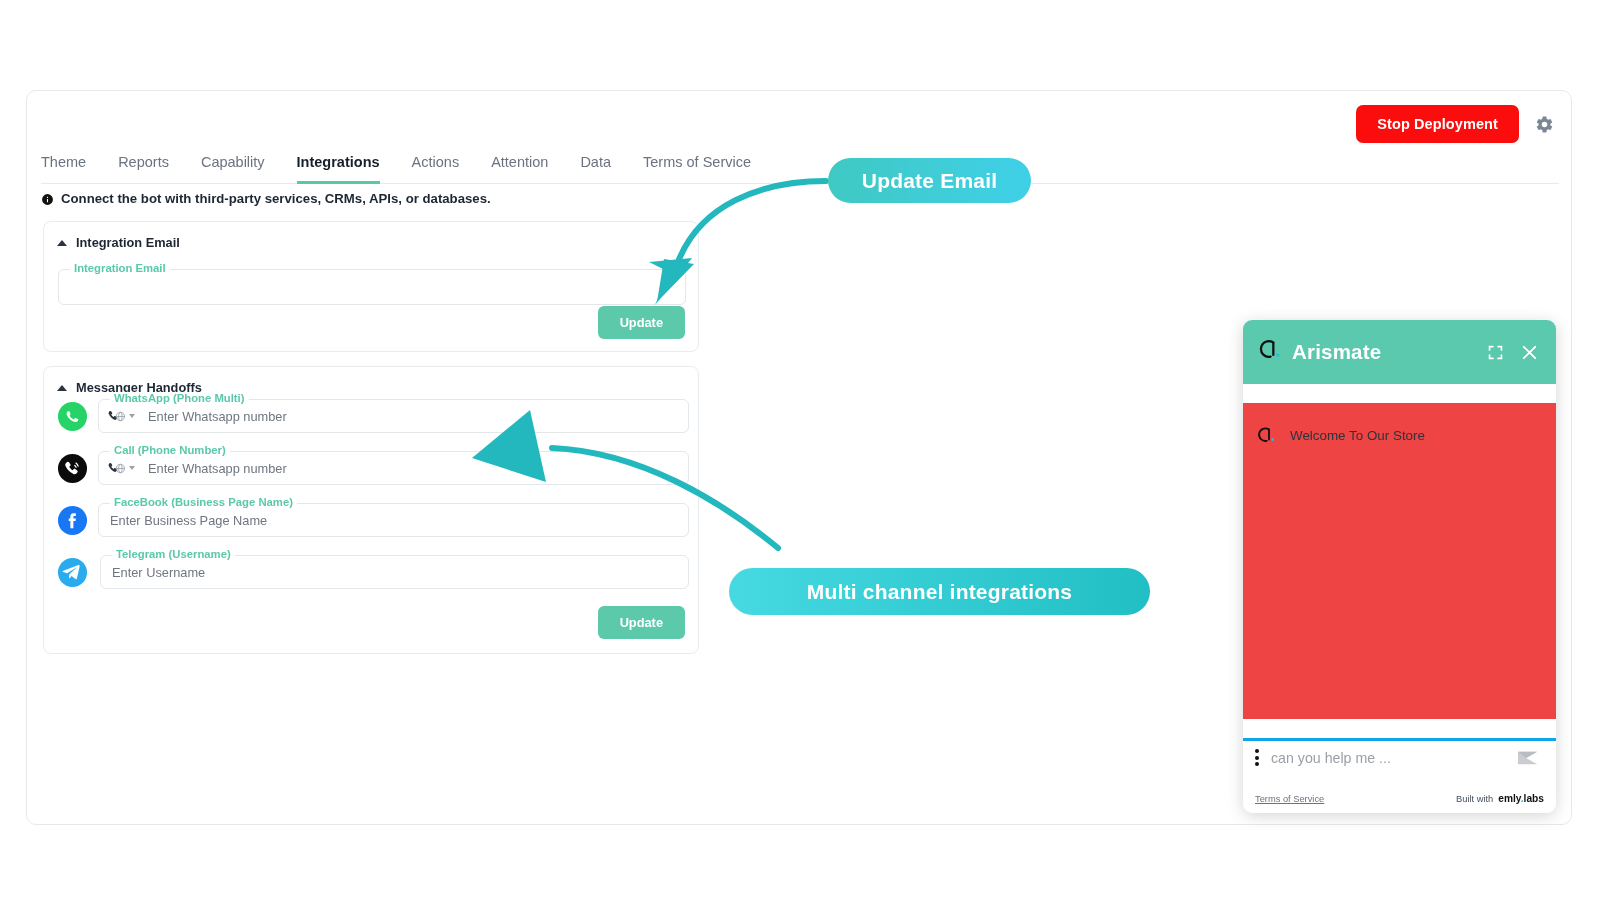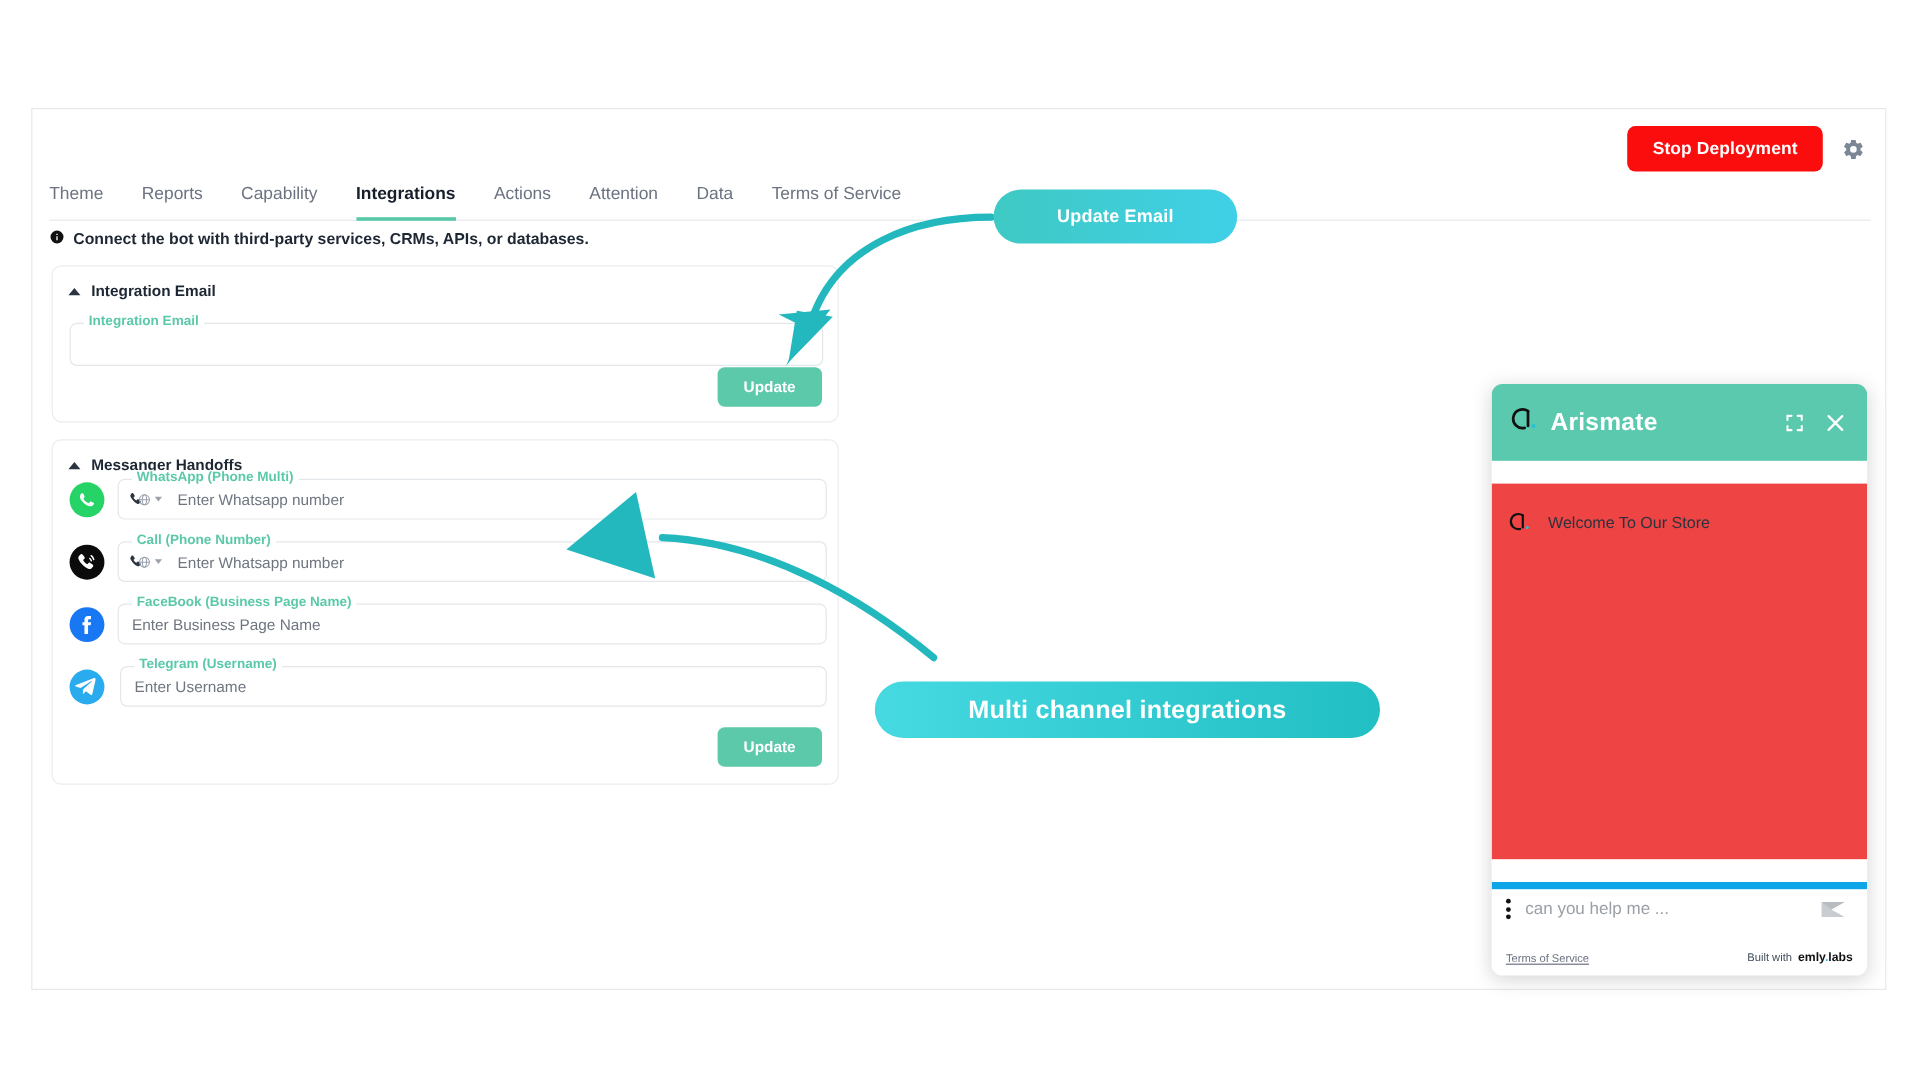--- a/index.html
+++ b/index.html
@@ -11,21 +11,21 @@
   }
   #root { position: relative; width: 1600px; height: 900px; background:#fff; }
 
   
   .app-card {
     position: absolute;
     left: 26px; top: 90px;
     width: 1546px; height: 735px;
     background: #ffffff;
     border: 1px solid #e6e9ec;
-    border-radius: 0;
+    border-radius: 10px;
   }
 
   
   .app-header {
     position: absolute; right: 14px; top: 14px;
     display: flex; align-items: center; gap: 12px;
   }
   .stop-btn {
     background: #fb0d0d;
     color: #fff;
@@ -64,21 +64,21 @@
   }
   .tab.active {
     color: #17202a;
     font-weight: bold;
     border-bottom-color: #57c9a8;
   }
 
   
   .info-line {
     position: absolute; left: 14px; top: 100px;
-    display: flex; align-items: flex-start; gap: 7px;
+    display: flex; align-items: flex-end; gap: 7px;
     font-size: 13.2px; font-weight: bold; color: #1d2733;
   }
   .info-icon {
     width: 13px; height: 13px; flex: 0 0 13px;
     display: inline-flex; align-items:center; justify-content:center;
   }
 
   
   .panel {
     position: absolute;
@@ -182,21 +182,21 @@
     border-radius: 28px;
     color: #fff;
     font-weight: bold;
     display: flex; align-items: center; justify-content: center;
     white-space: nowrap;
     letter-spacing: .2px;
   }
   #callout-email {
     left: 828px; top: 158px;
     width: 203px; height: 45px;
-    font-size: 15px;
+    font-size: 21px;
     background: linear-gradient(90deg, #3fc9c3 0%, #3fd0e8 100%);
   }
   #callout-multi {
     left: 729px; top: 568px;
     width: 421px; height: 47px;
     font-size: 21px;
     background: linear-gradient(90deg, #46d9e2 0%, #21bfc4 100%);
   }
   .arrow-svg { position: absolute; left: 0; top: 0; pointer-events: none; }
 
@@ -231,21 +231,21 @@
     padding: 0 3px;
   }
   .chat-body { flex: 1; background: #ef4444; position: relative; padding: 22px 16px 0 12px; }
   .bot-msg { display: flex; align-items: flex-start; gap: 14px; }
   .bot-text { font-size: 13.4px; color: #2c333d; padding-top: 3px; }
 
   .chat-input-row {
     display: flex; align-items: center;
     padding: 6px 12px 6px 10px;
     gap: 10px;
-    border-top: 6px solid #0ea5e9;
+    border-top: 3px solid #0ea5e9;
   }
   .kebab { display: flex; flex-direction: column; gap: 2.5px; cursor: pointer; padding: 2px; }
   .kebab i { width: 4px; height: 4px; border-radius: 50%; background: #111; display: block; }
   .chat-input {
     flex: 1; border: none; outline: none;
     font-size: 14.2px; color: #9aa0a6;
     font-family: "Liberation Sans", sans-serif;
     background: transparent;
   }
   .chat-input::placeholder { color: #9aa0a6; }

